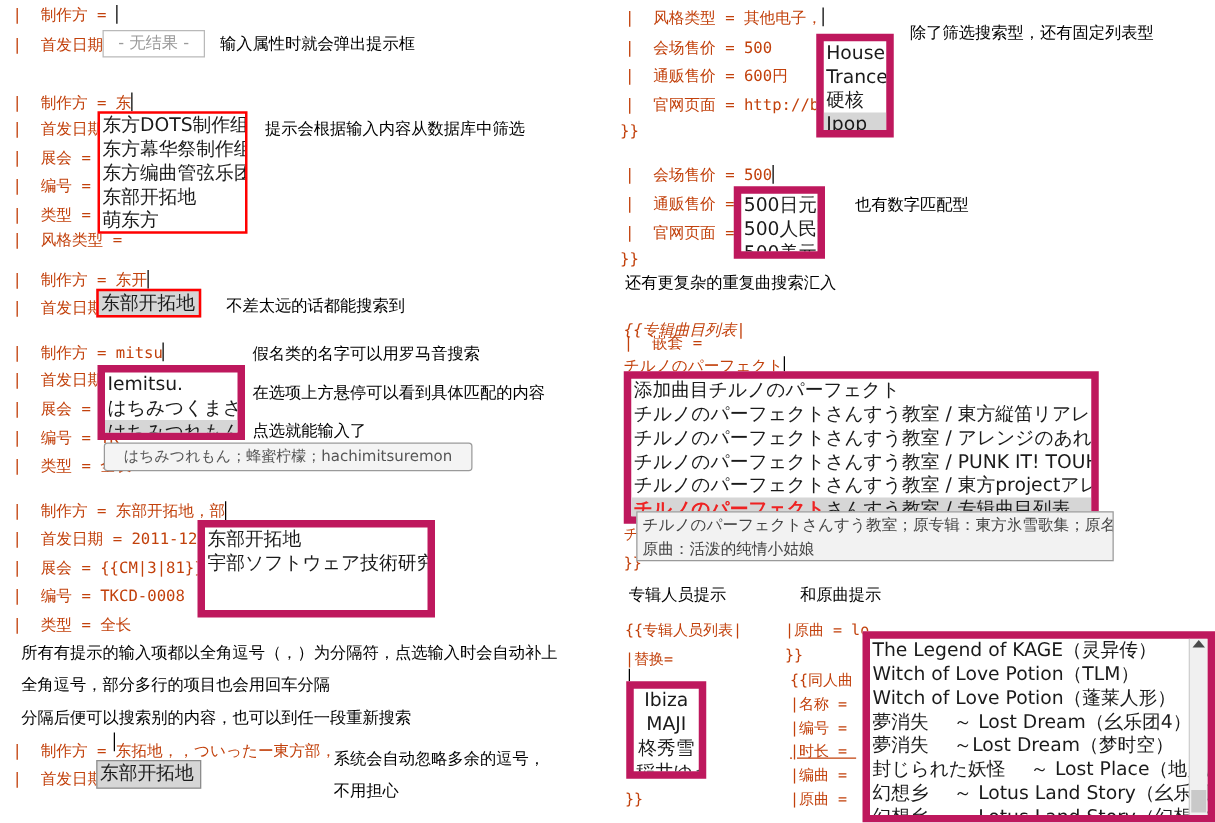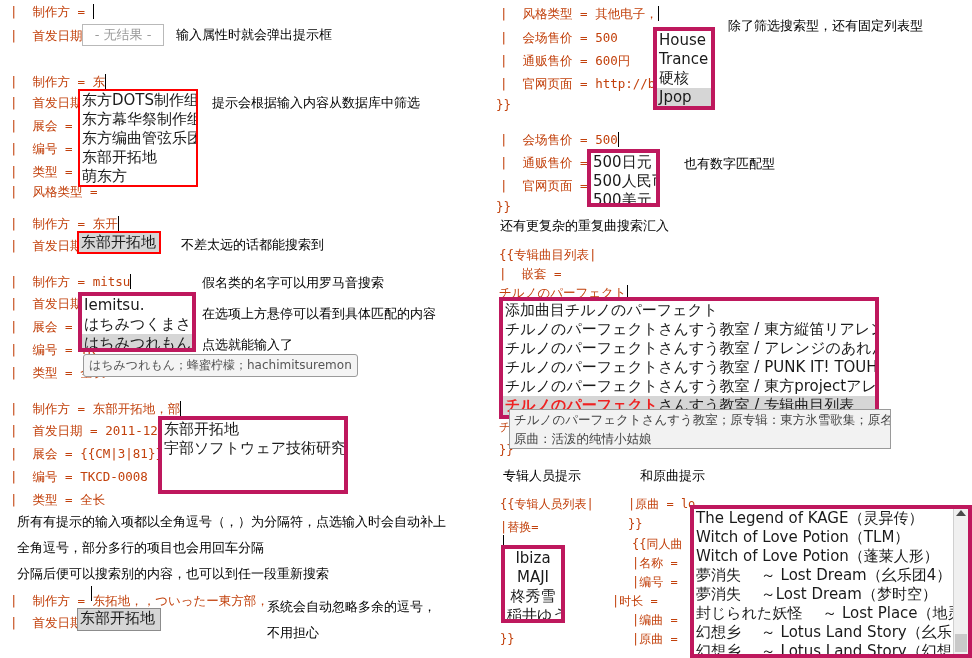--- a/index.html
+++ b/index.html
@@ -26,36 +26,36 @@
     font-size:13px;
     color:#000;
     white-space:nowrap;
   }
   .caret{
     display:inline-block;width:1px;height:15px;background:#000;
     vertical-align:-3px;margin-left:0px;
   }
   
   .dd{
-    position:absolute;background:#fff;border:4px solid #be185d;
+    position:absolute;background:#fff;border:6px solid #be185d;
     box-sizing:border-box;overflow:hidden;
   }
   .dd.red{border:2px solid #ff0000;}
   .dd-item{
     white-space:nowrap;padding:0 2px;line-height:19px;height:19px;
     font-size:15px;color:#1a1a1a;
     font-family:"DejaVu Sans","Liberation Sans",sans-serif;
   }
   .dd-item.sel{background:#d6d6d6;}
   .dd-item.mixed .hl{color:#ee2222;font-weight:bold;}
   
   .tip{
     position:absolute;background:#f4f4f4;border:1px solid #9a9a9a;
     border-radius:3px;color:#555;font-size:12px;
-    padding:2px 5px;white-space:nowrap;box-sizing:border-box;
+    padding:2px 15px;white-space:nowrap;box-sizing:border-box;
     font-family:"DejaVu Sans","Liberation Sans",sans-serif;
   }
   .tip2{
     position:absolute;background:#f2f2f2;border:1px solid #9a9a9a;
     color:#444;font-size:12.5px;box-sizing:border-box;overflow:hidden;
     font-family:"DejaVu Sans","Liberation Sans",sans-serif;
   }
   .tip2 div{line-height:19px;height:19px;padding:0 4px;white-space:nowrap;}
   
   .noresult{
@@ -173,21 +173,21 @@
 <div class="abs code" style="left:496px;top:195px;">}}</div>
 
 <div class="dd" style="left:587px;top:149px;width:73px;height:58px;">
   <div class="dd-item">500日元</div>
   <div class="dd-item">500人民币</div>
   <div class="dd-item">500美元</div>
 </div>
 <div class="abs note" style="left:684px;top:155px;">也有数字匹配型</div>
 
 <div class="abs note" style="left:500px;top:217px;">还有更复杂的重复曲搜索汇入</div>
-<div class="abs code" style="left:499px;top:243px;">{{专辑曲目列表|</div>
+<div class="abs code" style="left:499px;top:252px;font-style:italic;">{{专辑曲目列表|</div>
 <div class="abs code" style="left:499px;top:262px;">|  嵌套 =</div>
 <div class="abs code" style="left:499px;top:281px;"><span>チルノのパーフェクト</span><span class="caret"></span></div>
 
 <div class="dd" style="left:499px;top:297px;width:380px;height:122px;">
   <div class="dd-item">添加曲目チルノのパーフェクト</div>
   <div class="dd-item mixed"><span>チルノのパーフェクト</span><span>さんすう教室 / 東方縦笛リアレンジ</span></div>
   <div class="dd-item mixed"><span>チルノのパーフェクト</span><span>さんすう教室 / アレンジのあれんじ</span></div>
   <div class="dd-item mixed"><span>チルノのパーフェクト</span><span>さんすう教室 / PUNK IT! TOUHOU</span></div>
   <div class="dd-item mixed"><span>チルノのパーフェクト</span><span>さんすう教室 / 東方projectアレンジ</span></div>
   <div class="dd-item sel mixed"><span class="hl">チルノのパーフェクト</span><span>さんすう教室 / 专辑曲目列表</span></div>
@@ -211,21 +211,21 @@
   <div class="dd-item">柊秀雪</div>
   <div class="dd-item">稲井ゆう</div>
 </div>
 <div class="abs code sm" style="left:500px;top:628px;">}}</div>
 
 <div class="abs code sm" style="left:628px;top:493px;">|原曲 = lo</div>
 <div class="abs code sm" style="left:628px;top:513px;">}}</div>
 <div class="abs code sm" style="left:632px;top:533px;">{{同人曲</div>
 <div class="abs code sm" style="left:632px;top:552px;">|名称 = </div>
 <div class="abs code sm" style="left:632px;top:571px;">|编号 = </div>
-<div class="abs code sm" style="left:612px;top:590px;">|时长 = </div>
+<div class="abs code sm" style="left:632px;top:590px;text-decoration:underline;">|时长 = </div>
 <div class="abs code sm" style="left:632px;top:609px;">|编曲 = </div>
 <div class="abs code sm" style="left:632px;top:628px;">|原曲 = </div>
 
 <div class="dd" style="left:690px;top:505px;width:282px;height:153px;">
   <div class="dd-item" style="width:264px;">The Legend of KAGE（灵异传）</div>
   <div class="dd-item" style="width:264px;">Witch of Love Potion（TLM）</div>
   <div class="dd-item" style="width:264px;">Witch of Love Potion（蓬莱人形）</div>
   <div class="dd-item" style="width:264px;">夢消失 　～ Lost Dream（幺乐团4）</div>
   <div class="dd-item" style="width:264px;">夢消失 　～Lost Dream（梦时空）</div>
   <div class="dd-item" style="width:264px;">封じられた妖怪 　～ Lost Place（地灵殿</div>

